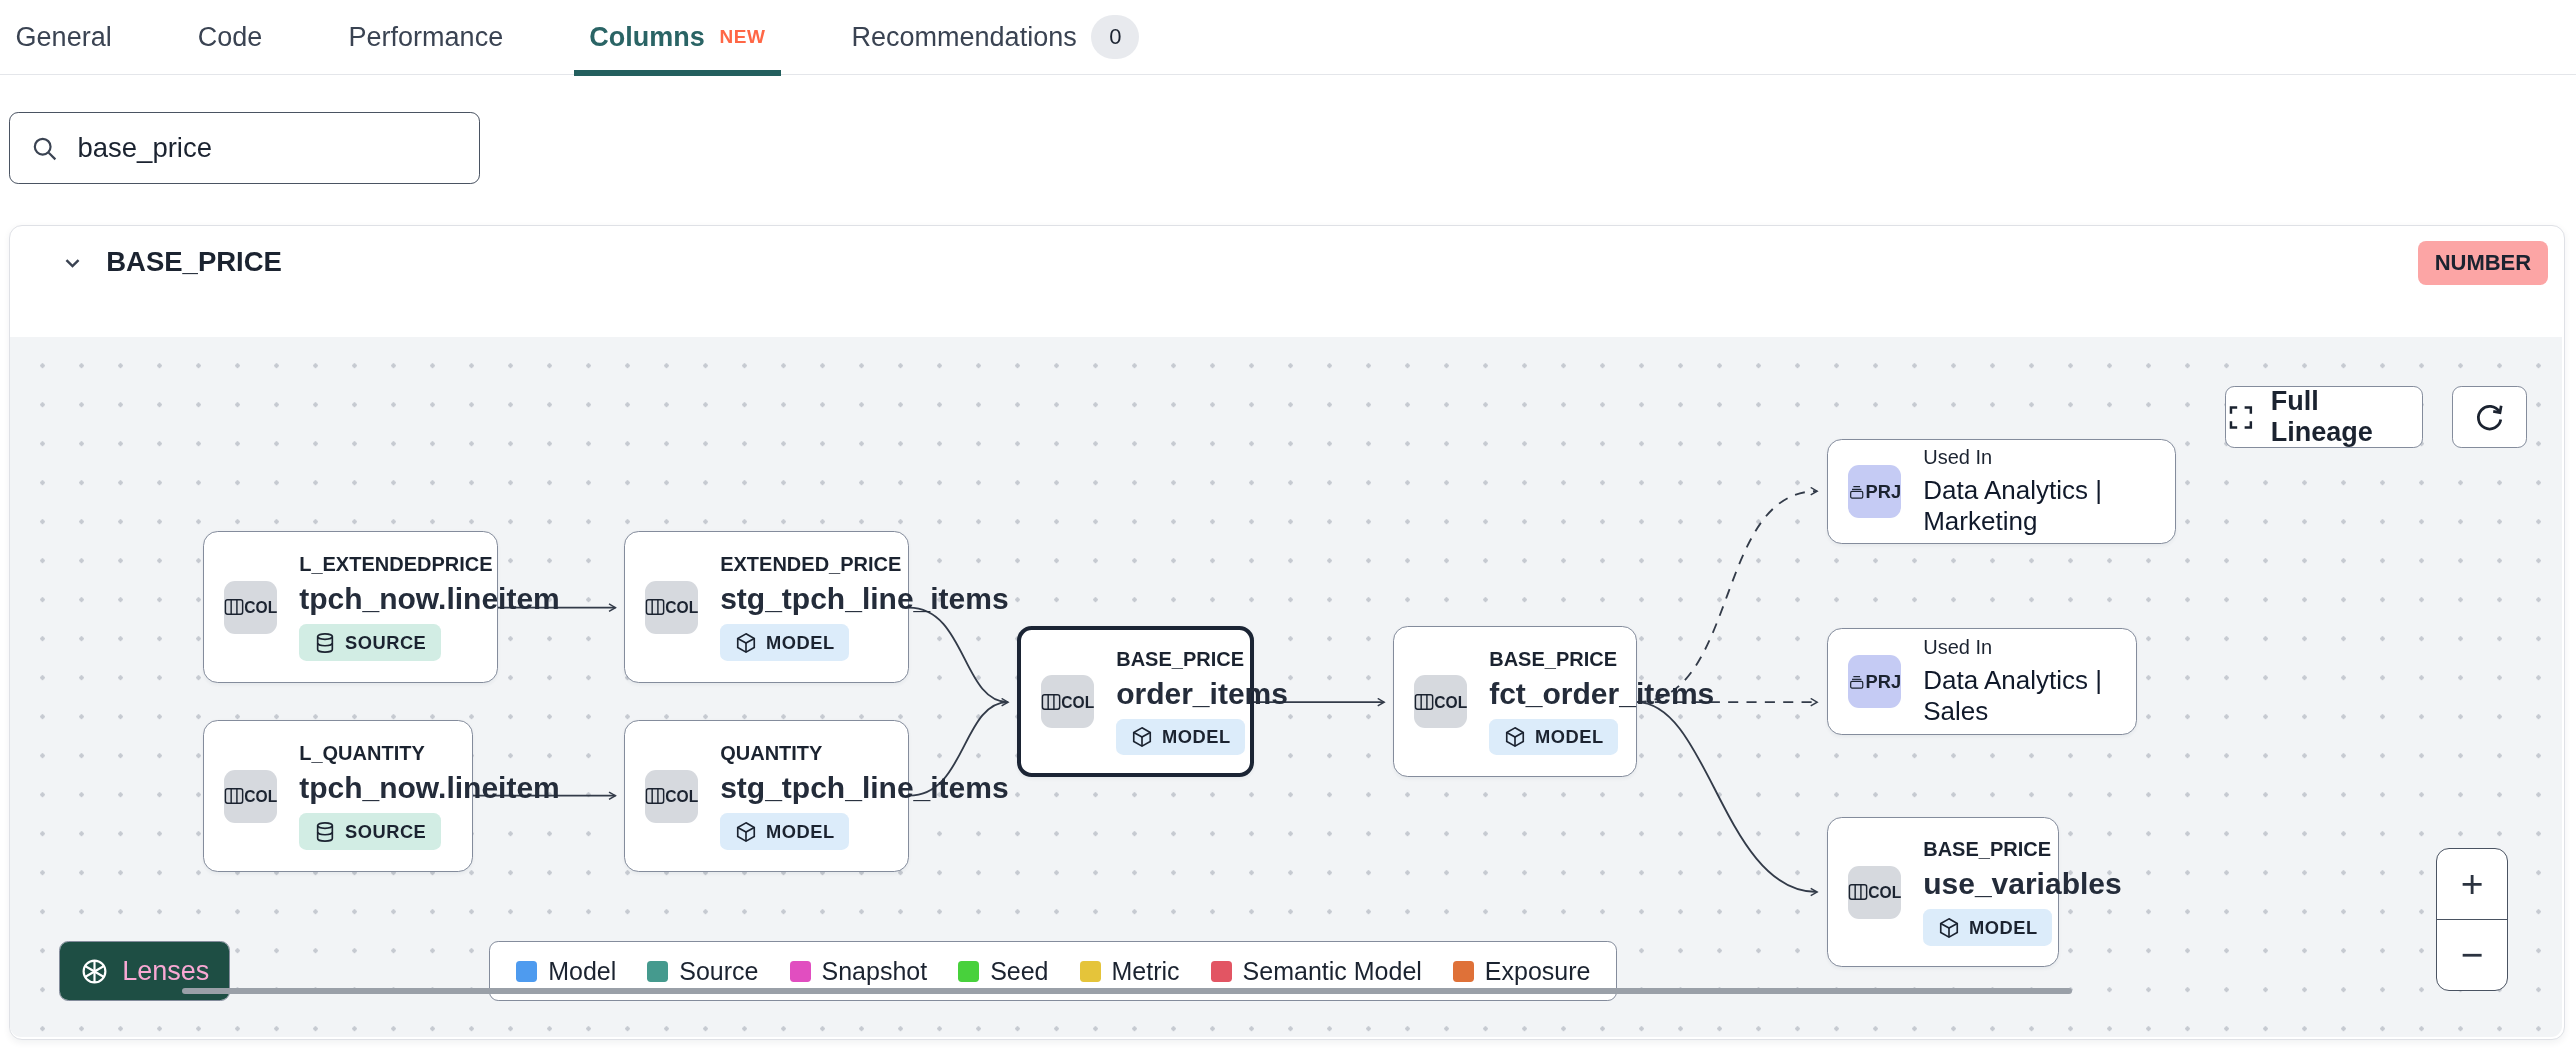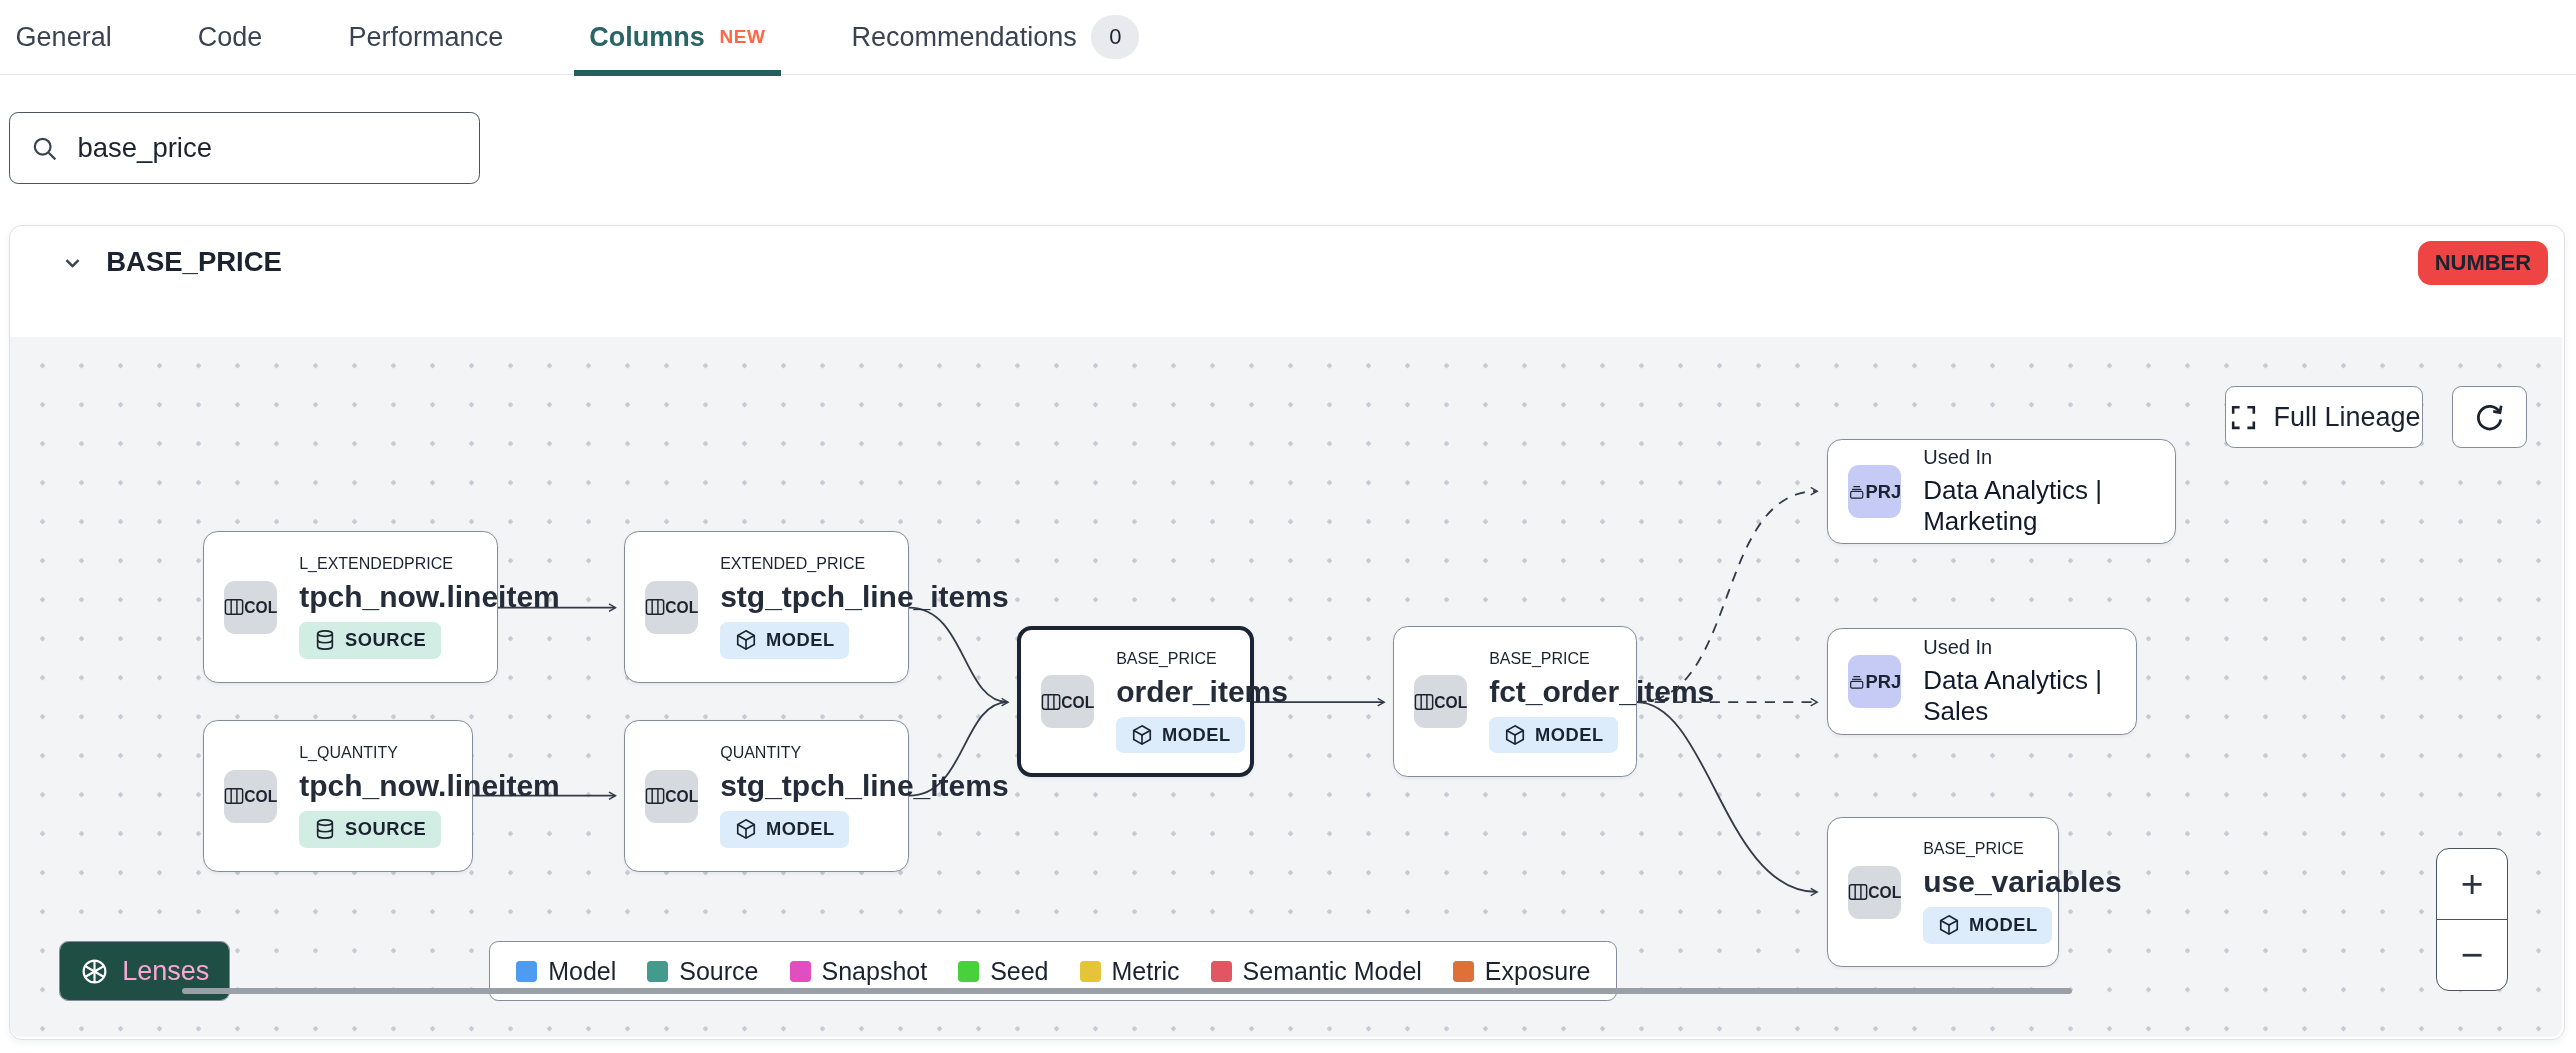--- a/index.html
+++ b/index.html
@@ -27,21 +27,21 @@
   .search input { border:none; outline:none; font-size:27.5px; color:#1b2330; width:349px;
     font-family:inherit; background:transparent; }
 
   
   .panel { position:absolute; left:9.2px; top:225px; width:2556px; height:815px;
     background:#fff; border:1.8px solid #dfe1e6; border-radius:13px;
     box-shadow:0 2.8px 7.3px rgba(20,30,50,.06); }
   .panel-header { position:absolute; left:0; top:0; width:100%; height:111px; }
   .col-chevron { position:absolute; left:48px; top:22px; width:29px; height:29px; color:#3a4352; cursor:pointer; }
   .col-title { position:absolute; left:96px; top:20px; font-size:27.5px; font-weight:700; }
-  .type-pill { position:absolute; right:16.5px; top:14.7px; background:#ef4444; border-radius:13px;
+  .type-pill { position:absolute; right:16.5px; top:14.7px; background:#fca5a5; border-radius:8px;
     padding:9.2px 16.5px; font-size:22px; font-weight:600; color:#1b2330; }
   .col-desc { position:absolute; left:20px; top:66px; font-size:27px; color:#10192a; }
 
   
   .canvas { position:absolute; left:0; top:111px; width:2552px; height:700px;
     border-radius:0 0 11px 11px; overflow:hidden;
     background-color:#f2f4f6;
     background-image:radial-gradient(#c6cad1 2px, transparent 2.4px);
     background-size:39px 39px; background-position:13px 9.2px; }
   .edges { position:absolute; left:0; top:0; width:2552px; height:700px; pointer-events:none; }
@@ -49,32 +49,32 @@
   .node { position:absolute; background:#fff; border:1.8px solid #848c9c; border-radius:14.7px;
     display:flex; align-items:center; gap:22px; padding:0 22px 0 20px; cursor:pointer;
     box-shadow:0 1.8px 3.7px rgba(20,30,50,.05); }
   .node.selected { border:4.6px solid #1b2434; }
   .icon-box { width:53px; height:53px; border-radius:11px; background:#d6d9de;
     display:flex; flex-direction:row; align-items:center; justify-content:center; flex:0 0 auto; }
   .icon-box.prj { background:#c5cbf4; }
   .icon-box .kind { font-size:15.6px; font-weight:600; color:#1b2330; line-height:1; margin-top:1.8px; }
   .icon-box.prj .kind { font-size:18.3px; }
   .node-main { display:flex; flex-direction:column; align-items:flex-start; gap:7.3px; }
-  .node-title { font-size:16px; font-weight:400; line-height:1.1;text-align:center; }
+  .node-title { font-size:20px; font-weight:700; line-height:1.1;text-align:center; }
   .node-sub { font-size:30px; color:#242c3a; line-height:1.1;font-weight:bold; }
   .node-badge { display:flex; align-items:center; gap:9.2px; border-radius:7.3px;
     padding:7.3px 14.7px; font-size:18.3px; font-weight:700; letter-spacing:0.5px; margin-top:1.8px; }
   .node-badge.source { background:#d2ede4; }
   .node-badge.model { background:#dcecfa; }
   .usedin-label { font-size:20px; color:#1b2330; }
   .usedin-title { font-size:26px; color:#10192a; }
 
   
   .btn { background:#fff; border:1.8px solid #848c9c; border-radius:9.2px; display:flex;
-    align-items:center; justify-content:center; gap:14.7px; cursor:pointer; color:#1b2330; }
+    align-items:center; justify-content:center; gap:14.7px; cursor:pointer; color:#1b2330;font-weight:bold; }
   .full-lineage { position:absolute; left:2215px; top:49px; width:198px; height:62px; font-size:27px; }
   .refresh-btn { position:absolute; left:2442px; top:49px; width:75px; height:62px; }
   .zoom-ctl { position:absolute; left:2426px; top:511px; width:72px; height:143px;
     background:#fff; border:1.8px solid #4a5362; border-radius:13px; display:flex;
     flex-direction:column; overflow:hidden; }
   .zoom-ctl .half { flex:1; display:flex; align-items:center; justify-content:center;
     font-size:39px; color:#2b3340; cursor:pointer; }
   .zoom-ctl .half:first-child { border-bottom:1.8px solid #4a5362; }
 
   

